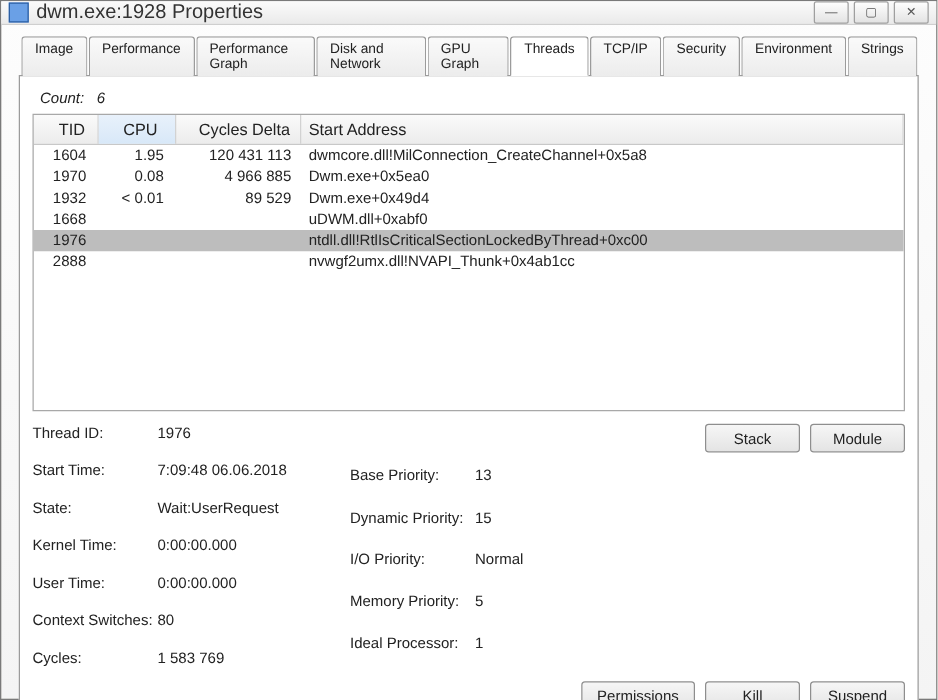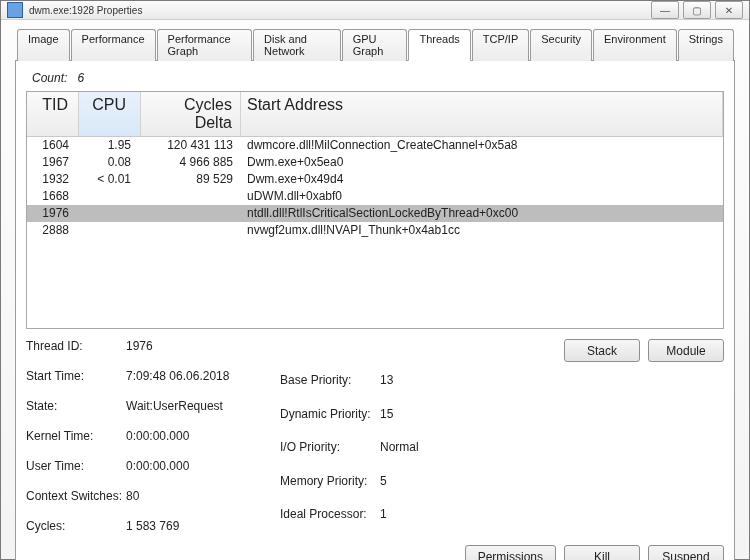--- a/index.html
+++ b/index.html
@@ -1,31 +1,31 @@
 <!DOCTYPE html>
 <html><head>
 <meta charset="utf-8">
 <style>
 * { box-sizing: border-box; margin: 0; padding: 0; }
 body { font-family: "Segoe UI", Tahoma, sans-serif; font-size: 12px; background: #d4d0c8; width: 750px; height: 560px; overflow: hidden; }
 .window { width: 750px; height: 560px; background: linear-gradient(#fdfdfd,#f4f4f4); border: 1px solid #7a7a7a; display: flex; flex-direction: column; }
 .titlebar { height: 26px; background: linear-gradient(#fbfbfb,#eaeaea); border-bottom: 1px solid #cfcfcf; display: flex; align-items: center; padding: 0 6px; gap: 6px; }
 .titlebar .appicon { width: 16px; height: 16px; background: #6aa0e6; border: 1px solid #2c5fa3; display: inline-block; }
-.titlebar .title { flex: 1; color: #333; font-size: 10px; }
+.titlebar .title { flex: 1; color: #333; font-size: 16px; }
 .winbtns { display: flex; gap: 4px; }
 .winbtn { width: 28px; height: 18px; border: 1px solid #9f9f9f; border-radius: 2px; background: linear-gradient(#fefefe,#e3e3e3); display: flex; align-items: center; justify-content: center; font-size: 10px; color: #555; cursor: default; }
 .content { flex: 1; padding: 8px 14px 12px 14px; display: flex; flex-direction: column; }
 .tabs { display: flex; gap: 0; margin-left: 2px; }
 .tab { padding: 3px 10px 4px 10px; background: linear-gradient(#fafafa,#ececec); border: 1px solid #9b9b9b; border-bottom: none; border-radius: 3px 3px 0 0; margin-right: 1px; font-size: 11px; color: #222; cursor: default; position: relative; top: 1px; }
 .tab.active { background: #fff; z-index: 2; border-bottom: 1px solid #fff; }
 .panel { border: 1px solid #9b9b9b; background: #fff; flex: 1; display: flex; flex-direction: column; padding: 8px 10px; }
 .countrow { font-size: 12px; color: #222; margin: 2px 0 6px 6px; font-style: italic; }
 .listbox { border: 1px solid #a8a8a8; background: #fff; height: 238px; overflow: hidden; }
 .hdr { display: flex; background: linear-gradient(#fafafa,#ececec); border-bottom: 1px solid #c8c8c8; }
-.hdrcol { padding: 4px 6px; border-right: 1px solid #d2d2d2; font-size: 16px; color: #222; }
+.hdrcol { padding: 4px 6px; border-right: 1px solid #d2d2d2; font-size: 13px; color: #222; }
 .hdrcol.sorted { background: linear-gradient(#e8f1fb,#d8e8f8); }
 .rows { display: block; }
 .row { display: flex; font-size: 12px; color: #222; }
 .row.sel { background: #bdbdbd; }
 .cell { padding: 1px 6px 2px 6px; white-space: nowrap; overflow: hidden; }
 .c-tid { width: 52px; text-align: right; padding-right: 10px; }
 .c-cpu { width: 62px; text-align: right; padding-right: 10px; }
 .c-cyc { width: 100px; text-align: right; padding-right: 8px; }
 .c-addr { flex: 1; text-align: left; padding-left: 6px; }
 .details { margin-top: 10px; display: flex; gap: 24px; }
@@ -79,21 +79,21 @@
           <div class="hdrcol c-addr">Start Address</div>
         </div>
         <div class="rows" id="rows">
             <div class="row">
               <div class="cell c-tid">1604</div>
               <div class="cell c-cpu">1.95</div>
               <div class="cell c-cyc">120 431 113</div>
               <div class="cell c-addr">dwmcore.dll!MilConnection_CreateChannel+0x5a8</div>
             </div>
             <div class="row">
-              <div class="cell c-tid">1967</div>
+              <div class="cell c-tid">1970</div>
               <div class="cell c-cpu">0.08</div>
               <div class="cell c-cyc">4 966 885</div>
               <div class="cell c-addr">Dwm.exe+0x5ea0</div>
             </div>
             <div class="row">
               <div class="cell c-tid">1932</div>
               <div class="cell c-cpu">&lt; 0.01</div>
               <div class="cell c-cyc">89 529</div>
               <div class="cell c-addr">Dwm.exe+0x49d4</div>
             </div>

